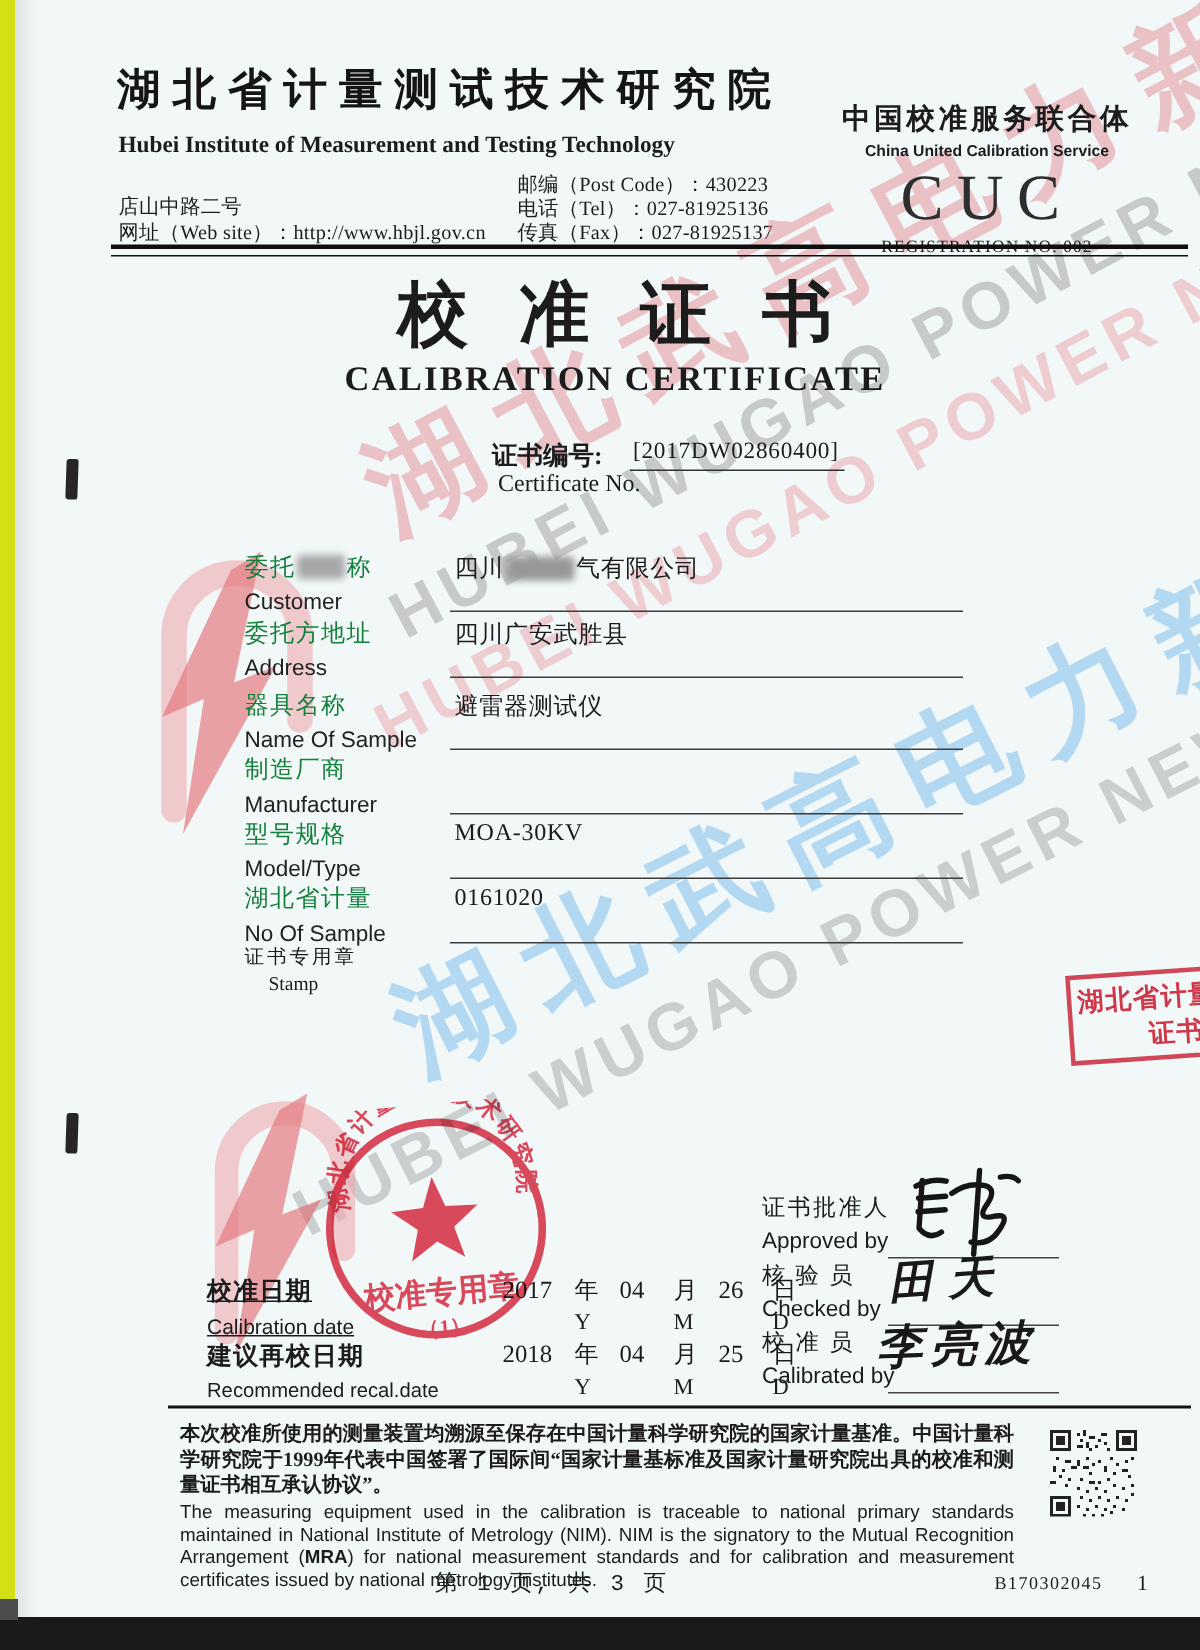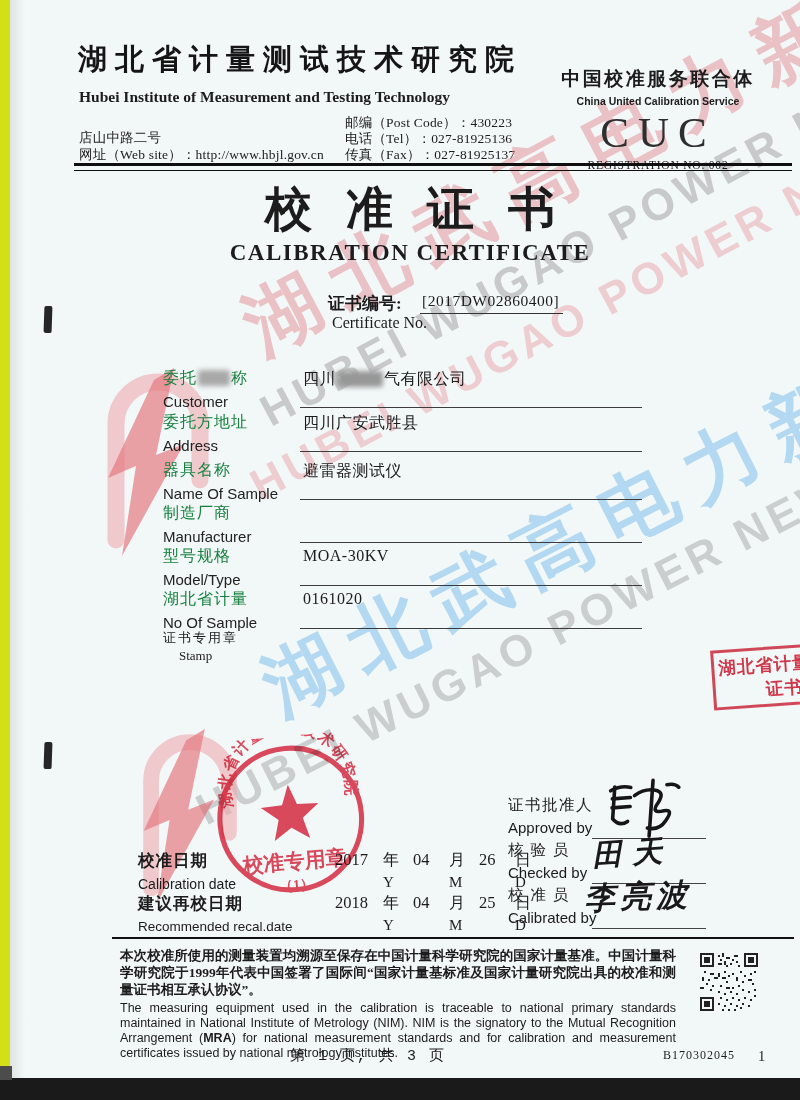--- a/index.html
+++ b/index.html
@@ -211,21 +211,21 @@
       <circle cx="85" cy="78" r="70" fill="none" stroke="#e23b50" stroke-width="5"></circle>
       <text font-size="15.5" font-weight="bold" fill="#e23b50" letter-spacing="1.5" font-family="'Liberation Sans',sans-serif">
         <textPath href="#arc" startOffset="2">湖北省计量测试技术研究院</textPath>
       </text>
       <polygon fill="#e23b50" points="85,44 92.4,63.8 113.5,64.7 97,77.9 102.6,98.3 85,86.6 67.4,98.3 73,77.9 56.5,64.7 77.6,63.8"></polygon>
       <text x="85" y="127" text-anchor="middle" font-size="20.5" font-weight="bold" fill="#e23b50" font-family="'Liberation Sans',sans-serif">校准专用章</text>
       <text x="85" y="148" text-anchor="middle" font-size="14" font-weight="bold" fill="#e23b50">（1）</text>
     </svg>
   </div>
 
-  <div class="date-label" style="top:850px;">
+  <div class="date-label" style="top:850px;text-decoration:underline;">
     <div class="dl-cn">校准日期</div>
     <div class="dl-en">Calibration date</div>
   </div>
   <div class="date-vals" style="top:850px;">
     <span class="dv-num">2017</span>
     <span class="dv-unit">
         <b>年</b>
         <i>Y</i>
       </span>
     <span class="dv-num sm">04</span>

